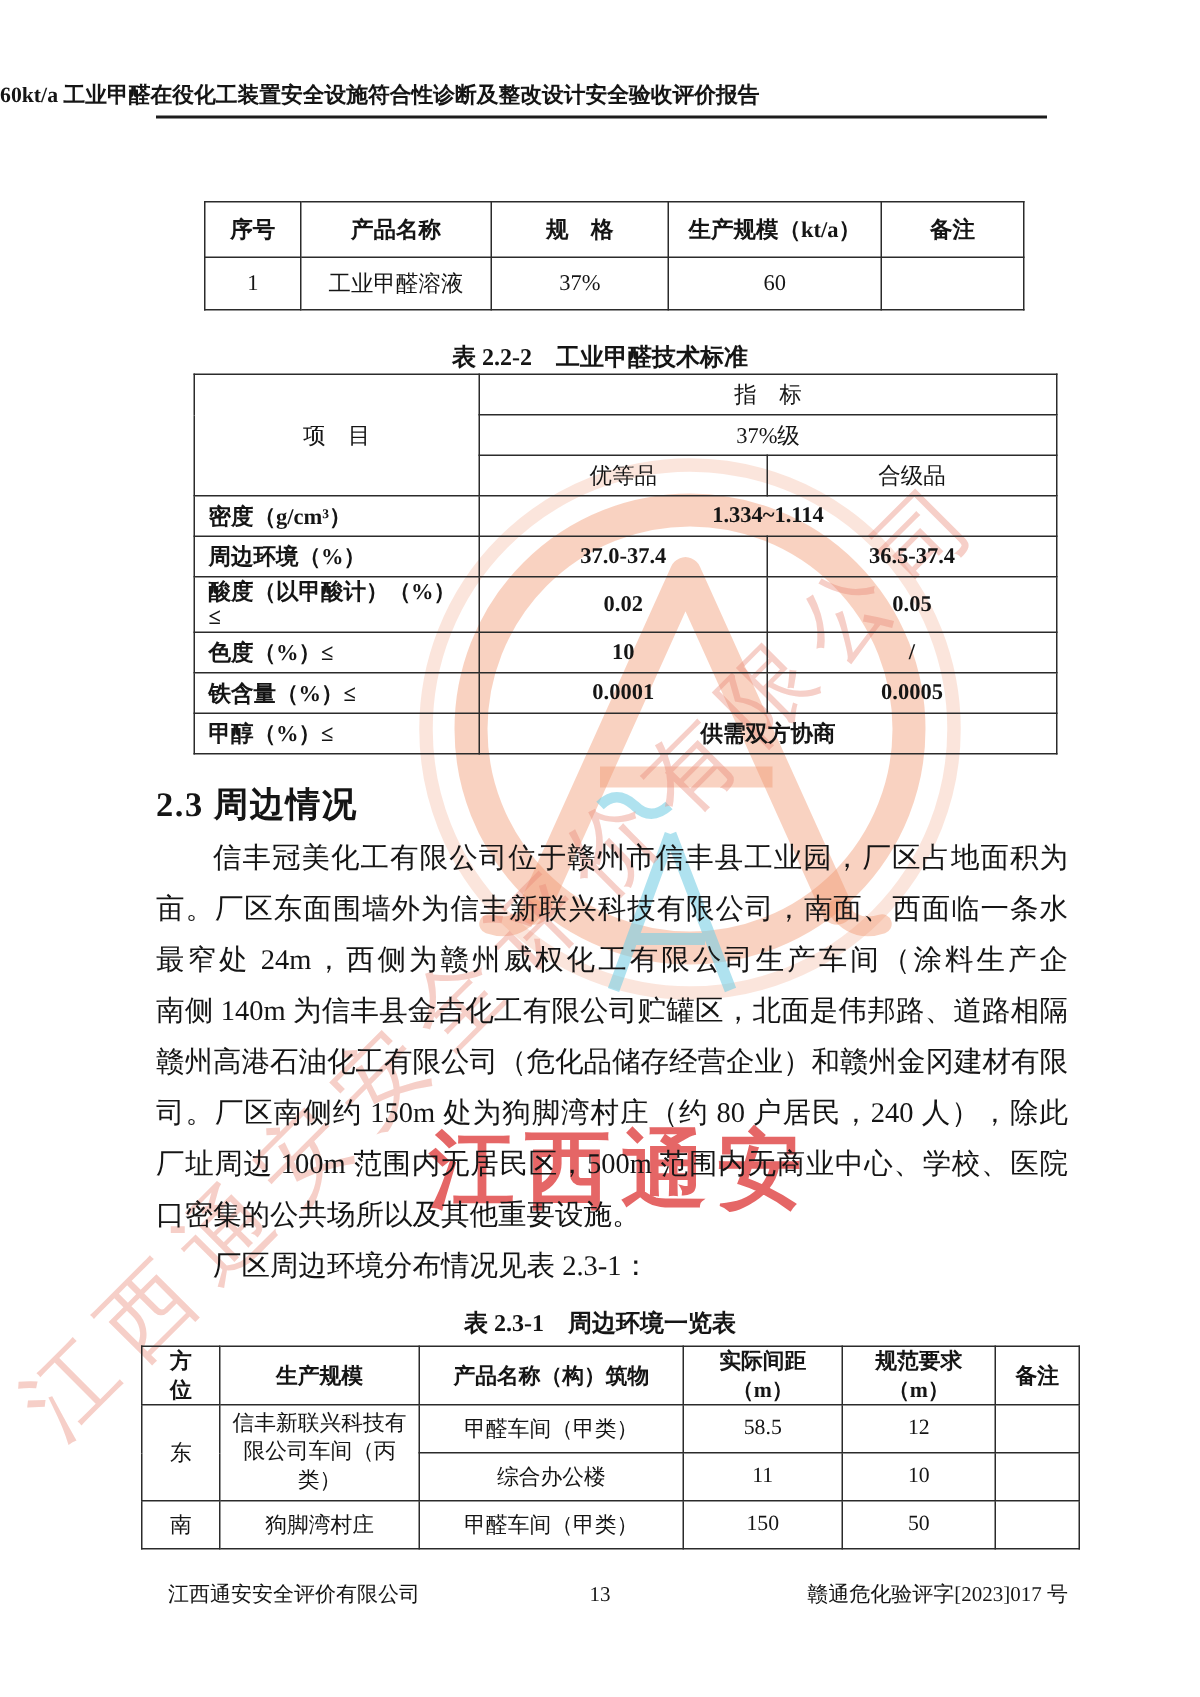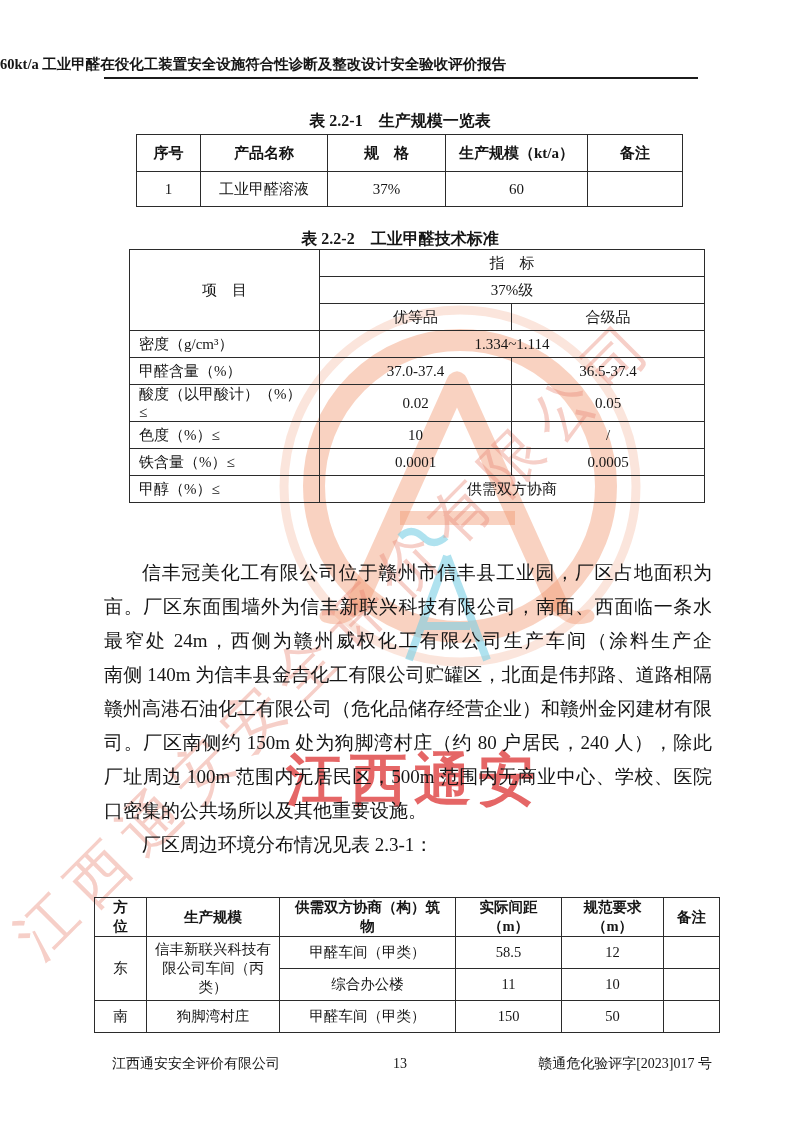--- a/index.html
+++ b/index.html
@@ -45,21 +45,21 @@
   table{border-collapse:collapse;table-layout:fixed;position:absolute;}
   td,th{border:1.5px solid #2b2b2b;text-align:center;vertical-align:middle;
         font-size:15px;padding:0 13px;overflow:hidden;}
   th{font-weight:bold;}
 
   #table1{left:136px;top:134px;width:546px;}
   #table1 th{height:36px;}
   #table1 td{height:34px;}
 
   #table2{left:129px;top:249px;width:575px;}
-  #table2 td{height:26px;}
+  #table2 td{height:26px;font-weight:bold;}
   #table2 .lbl{text-align:left;padding-left:9px;}
   #table2 .hdr{font-weight:normal;}
 
   #table3{left:94px;top:897px;width:625px;}
   #table3 th{height:30px;font-size:14.5px;}
   #table3 td{height:31px;font-size:14.5px;}
   #table3 .wrap{line-height:19px;padding:0 2px;}
 
   .sec-heading{
     position:absolute;left:104px;top:521px;
@@ -92,21 +92,20 @@
     </svg>
     <div class="wm-diag">江西通安安全评价有限公司</div>
     <div class="wm-red">江西通安</div>
   </div>
 
   <div class="content">
 
     <div class="doc-header">60kt/a 工业甲醛在役化工装置安全设施符合性诊断及整改设计安全验收评价报告</div>
     <div class="header-rule"></div>
 
-    <div class="tbl-title" id="t1-title">表 2.2-1　生产规模一览表</div>
     <table id="table1">
       <colgroup>
           <col style="width:64px">
           <col style="width:127px">
           <col style="width:118px">
           <col style="width:142px">
           <col style="width:95px">
         </colgroup>
       <tbody>
           <tr>
@@ -143,21 +142,21 @@
       </tr>
       <tr>
         <td class="hdr">优等品</td>
         <td class="hdr">合级品</td>
       </tr>
       <tr>
         <td class="lbl">密度（g/cm³）</td>
         <td colspan="2">1.334~1.114</td>
       </tr>
       <tr>
-        <td class="lbl">甲醛含量（%）</td>
+        <td class="lbl">周边环境（%）</td>
         <td>37.0-37.4</td>
         <td>36.5-37.4</td>
       </tr>
       <tr>
         <td class="lbl">酸度（以甲酸计）（%）≤</td>
         <td>0.02</td>
         <td>0.05</td>
       </tr>
       <tr>
         <td class="lbl">色度（%）≤</td>
@@ -169,46 +168,48 @@
         <td>0.0001</td>
         <td>0.0005</td>
       </tr>
       <tr>
         <td class="lbl">甲醇（%）≤</td>
         <td colspan="2">供需双方协商</td>
       </tr>
     </tbody>
       </table>
 
+    <div class="sec-heading">2.3 周边情况</div>
     <div class="para">
       <div class="pline pj pindent">信丰冠美化工有限公司位于赣州市信丰县工业园，厂区占地面积为 30</div>
       <div class="pline pj">亩。厂区东面围墙外为信丰新联兴科技有限公司，南面、西面临一条水渠，</div>
       <div class="pline pj">最窄处 24m，西侧为赣州威权化工有限公司生产车间（涂料生产企业），西</div>
       <div class="pline pj">南侧 140m 为信丰县金吉化工有限公司贮罐区，北面是伟邦路、道路相隔是</div>
       <div class="pline pj">赣州高港石油化工有限公司（危化品储存经营企业）和赣州金冈建材有限公</div>
       <div class="pline pj">司。厂区南侧约 150m 处为狗脚湾村庄（约 80 户居民，240 人），除此之外，</div>
       <div class="pline pj">厂址周边 100m 范围内无居民区，500m 范围内无商业中心、学校、医院等人</div>
       <div class="pline">口密集的公共场所以及其他重要设施。</div>
       <div class="pline pindent">厂区周边环境分布情况见表 2.3-1：</div>
     </div>
 
+    <div class="tbl-title" id="t3-title">表 2.3-1　周边环境一览表</div>
     <table id="table3">
       <colgroup>
           <col style="width:52px">
           <col style="width:133px">
           <col style="width:176px">
           <col style="width:106px">
           <col style="width:102px">
           <col style="width:56px">
         </colgroup>
       <tbody>
           <tr>
         <th>方位</th>
         <th>生产规模</th>
-        <th>供需双方协商（构）筑物</th>
+        <th>产品名称（构）筑物</th>
         <th>实际间距（m）</th>
         <th>规范要求（m）</th>
         <th>备注</th>
       </tr>
       <tr>
         <td rowspan="2">东</td>
         <td rowspan="2" class="wrap">信丰新联兴科技有限公司车间（丙类）</td>
         <td>甲醛车间（甲类）</td>
         <td>58.5</td>
         <td>12</td>

